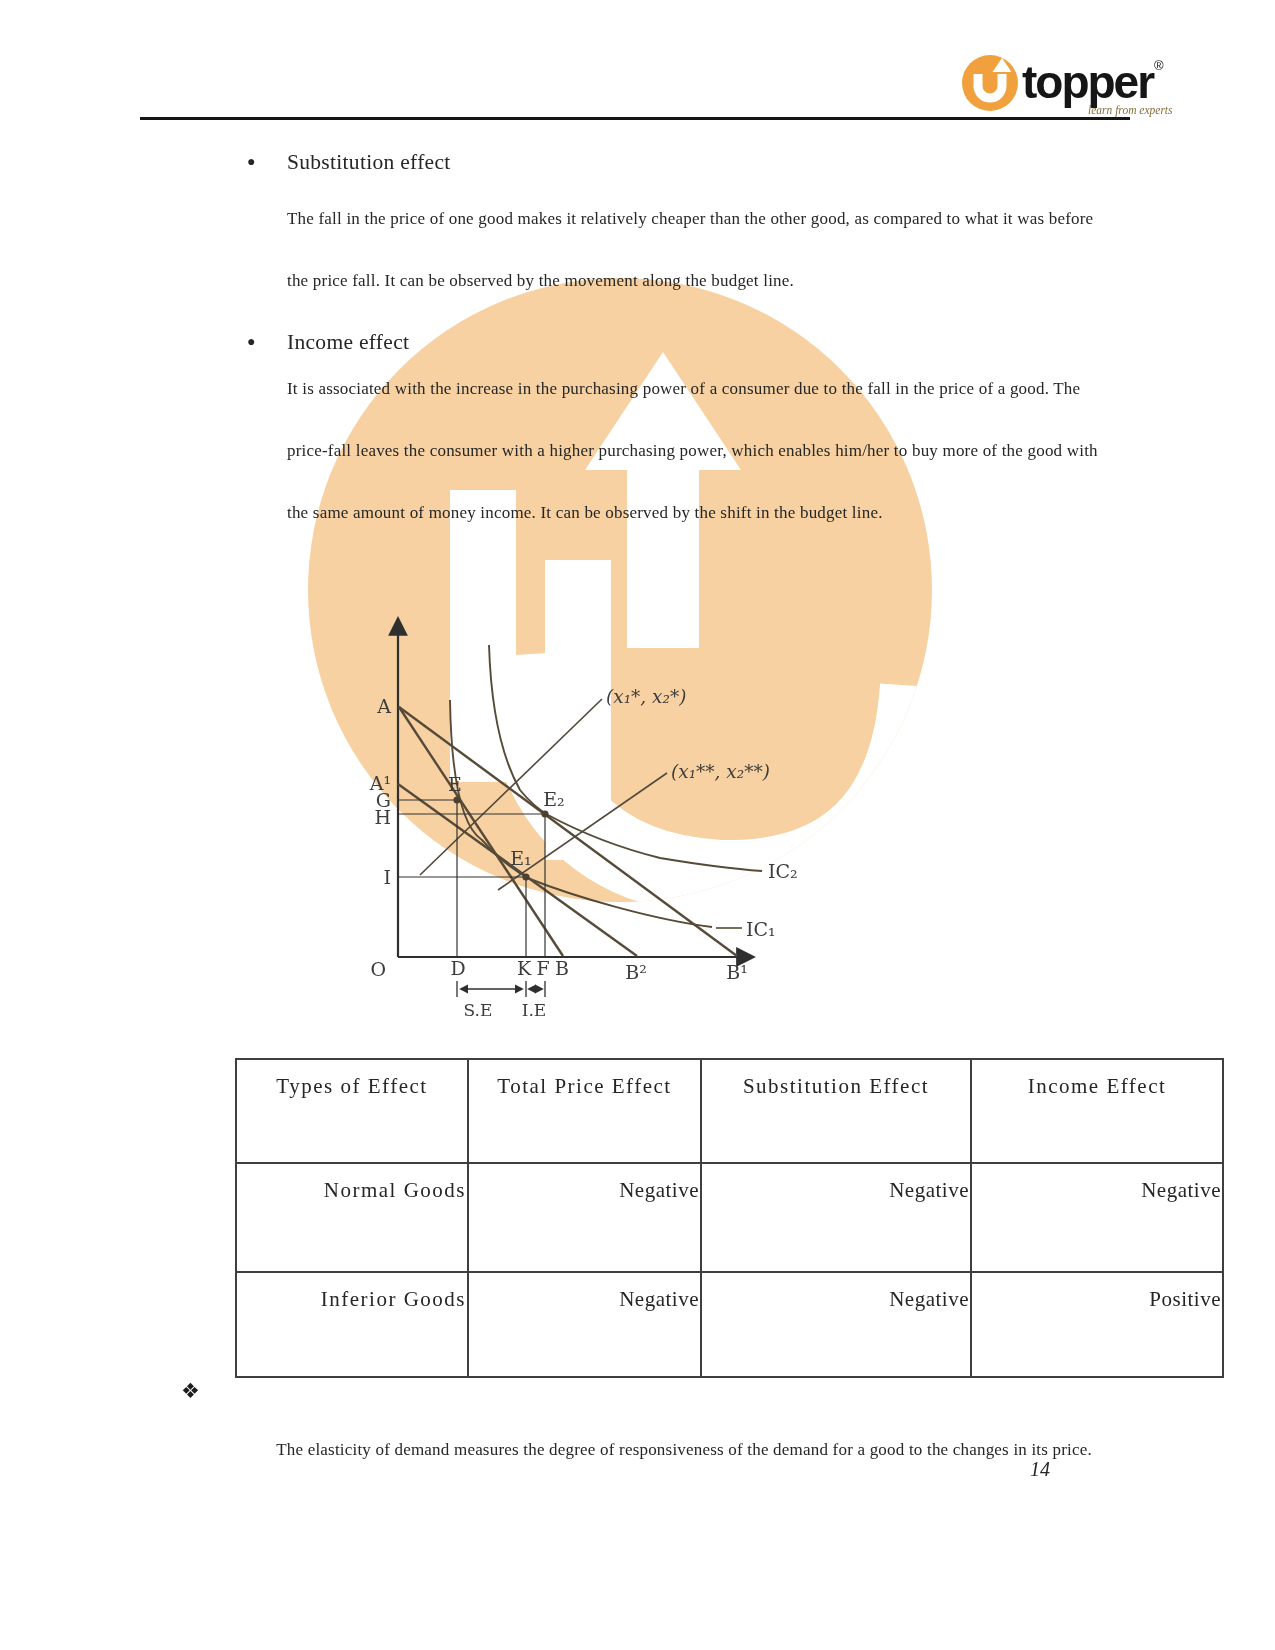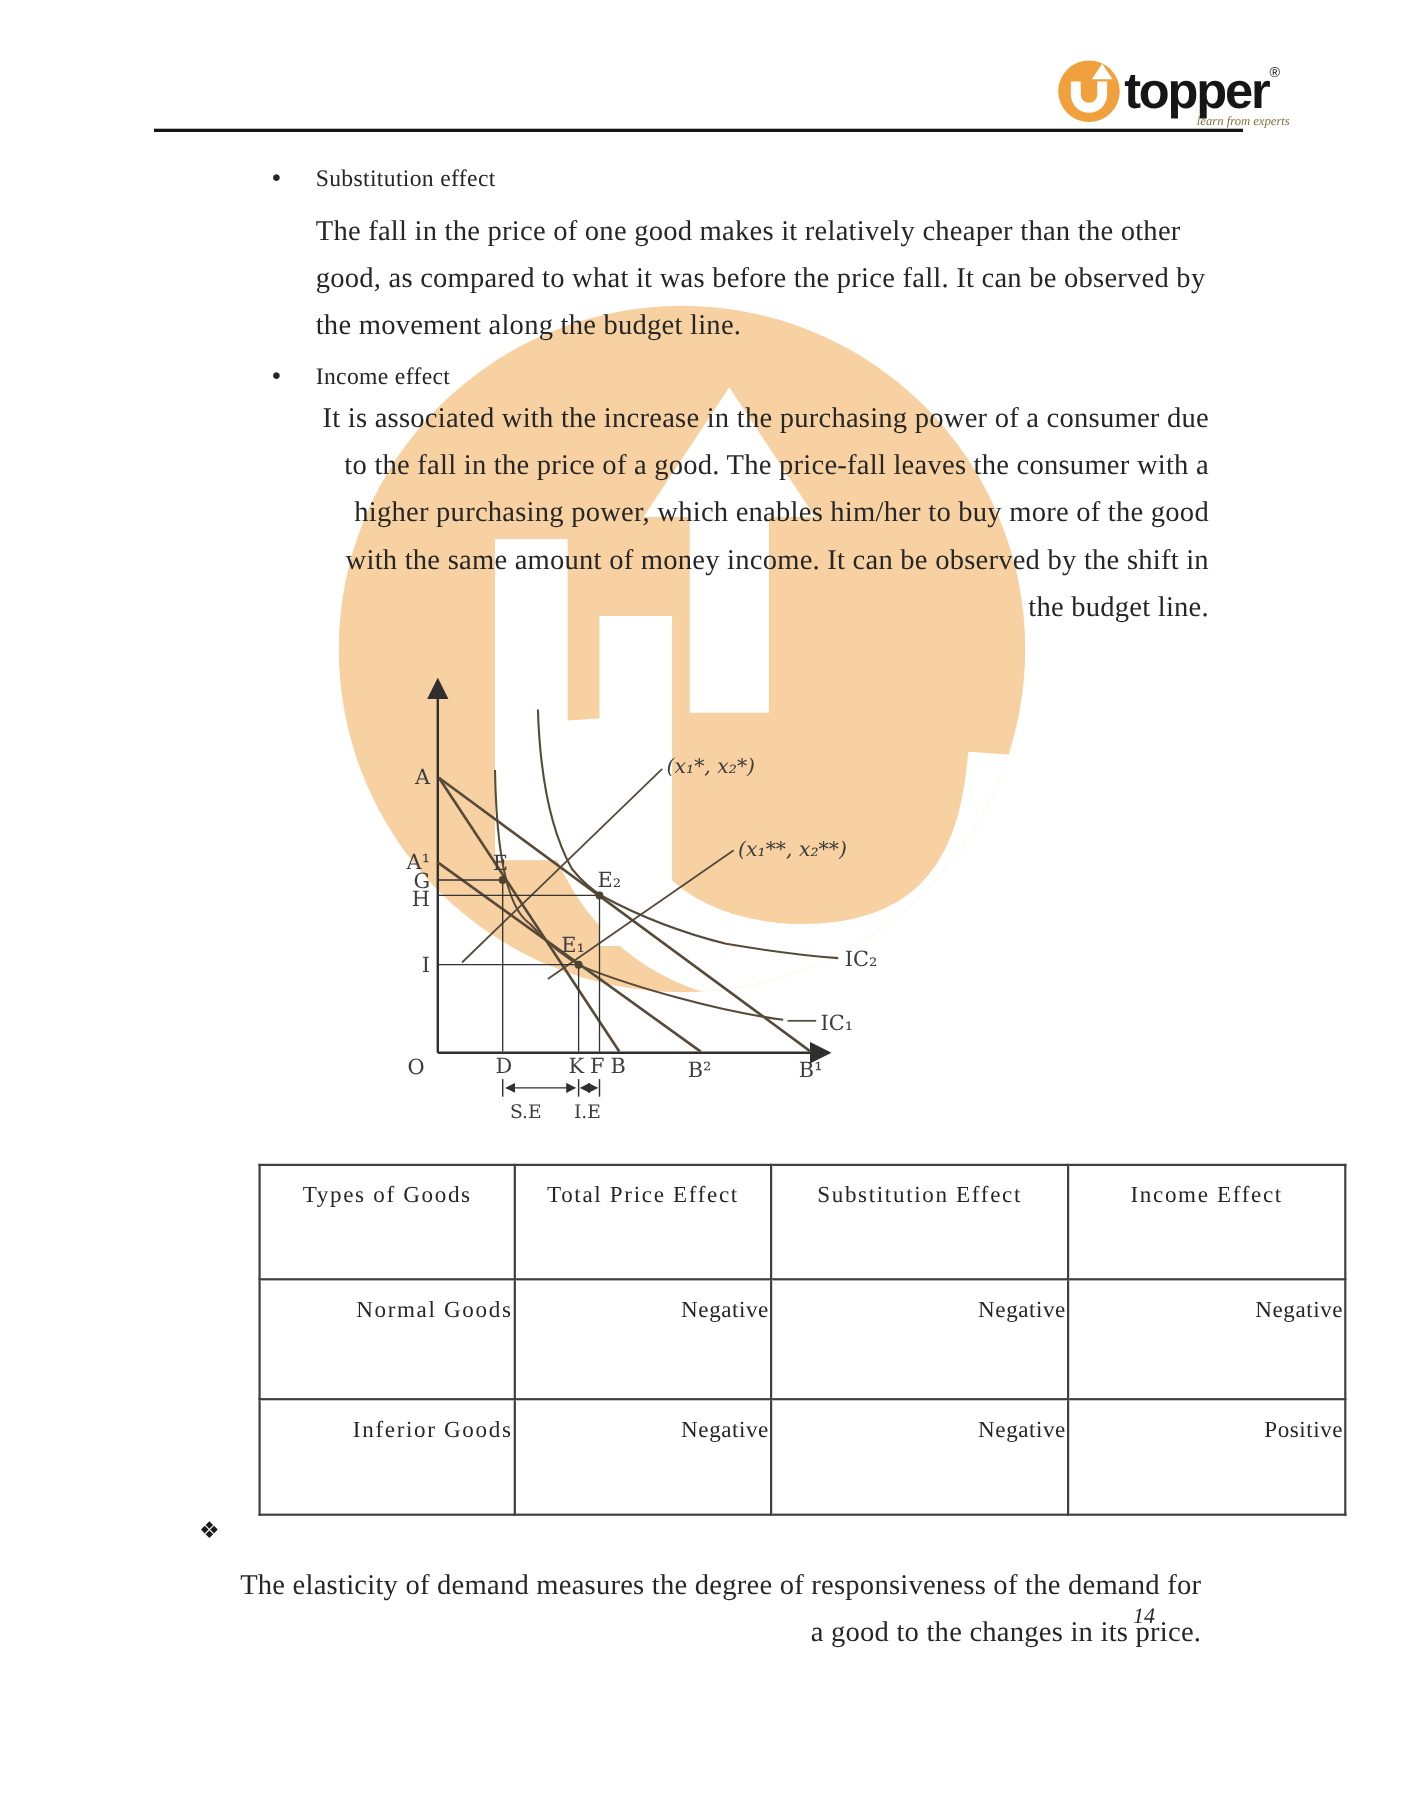--- a/index.html
+++ b/index.html
@@ -11,27 +11,27 @@
   
   #watermark-layer{left:0;top:0;z-index:0;}
   .content{z-index:1;}
   #diagram-layer{left:0;top:0;z-index:2;pointer-events:none;}
   
   #logo-block{left:956px;top:48px;width:240px;height:76px;}
   #header-rule{left:140px;top:117px;width:990px;height:3px;background:#151515;}
   
   .bullet-dot{font-size:14px;line-height:30px;}
   .head{font-size:21.5px;line-height:30px;letter-spacing:.3px;}
-  .para{font-size:26px;line-height:43px;letter-spacing:.2px;}
+  .para{font-size:17px;line-height:62px;letter-spacing:.2px;}
   #b1-dot{left:247px;top:147px;}
   #b1-head{left:287px;top:147px;}
   #para1{left:287px;top:188px;width:812px;}
   #b2-dot{left:247px;top:327px;}
   #b2-head{left:287px;top:327px;}
-  #para2{left:287px;top:358px;width:812px;text-align:right;}
+  #para2{left:287px;top:358px;width:812px;}
   #equation{left:287px;top:534px;font-size:21.5px;line-height:30px;letter-spacing:.4px;}
   
   #goods-table-wrap{left:235px;top:1058px;}
   table.goods{border-collapse:collapse;table-layout:fixed;width:987px;}
   table.goods th,table.goods td{
     border:2px solid #3f3f3f;text-align:center;vertical-align:top;
     font-weight:normal;font-size:21px;padding-top:14px;padding-bottom:26px;
   }
   table.goods th{letter-spacing:1.5px;}
   table.goods td.cat{letter-spacing:1.5px;}
@@ -159,21 +159,21 @@
   <div id="goods-table-wrap" class="abs content">
     <table class="goods">
       <colgroup>
           <col style="width:232px">
           <col style="width:233px">
           <col style="width:270px">
           <col style="width:252px">
         </colgroup>
       <thead>
         <tr>
-          <th style="height:62px">Types of Goods</th>
+          <th style="height:62px">Types of Effect</th>
           <th>Total Price Effect</th>
           <th>Substitution Effect</th>
           <th>Income Effect</th>
         </tr>
       </thead>
       <tbody>
         <tr>
           <td class="cat" style="height:67px">Normal Goods</td>
           <td>Negative</td>
           <td>Negative</td>

